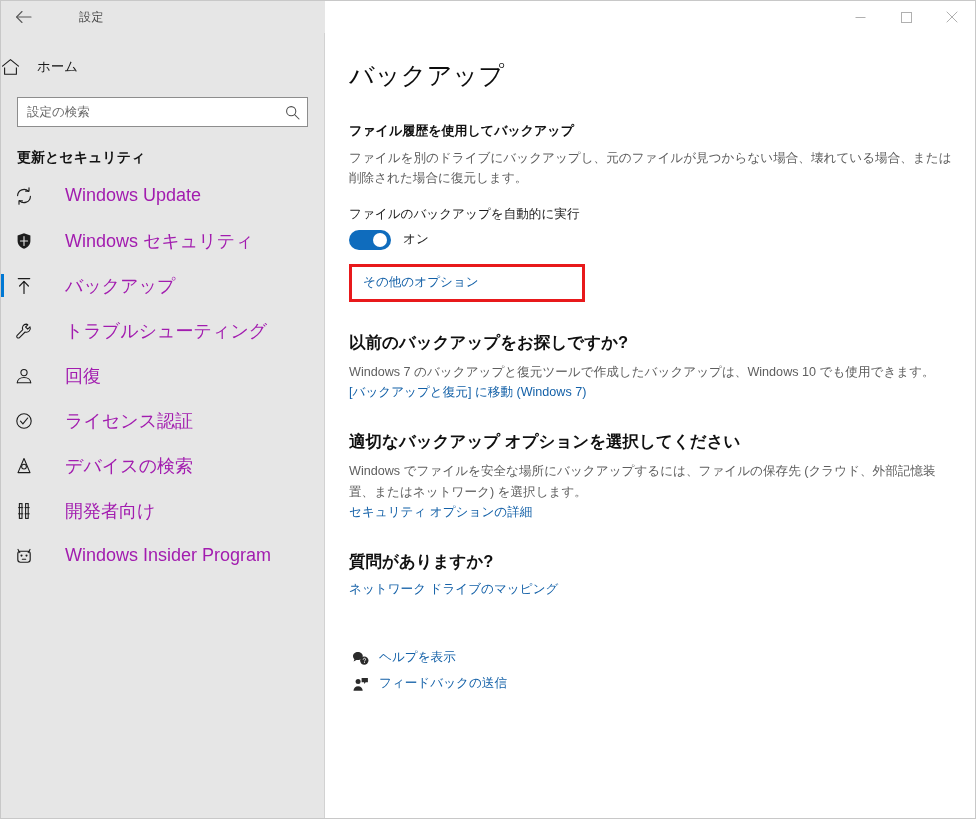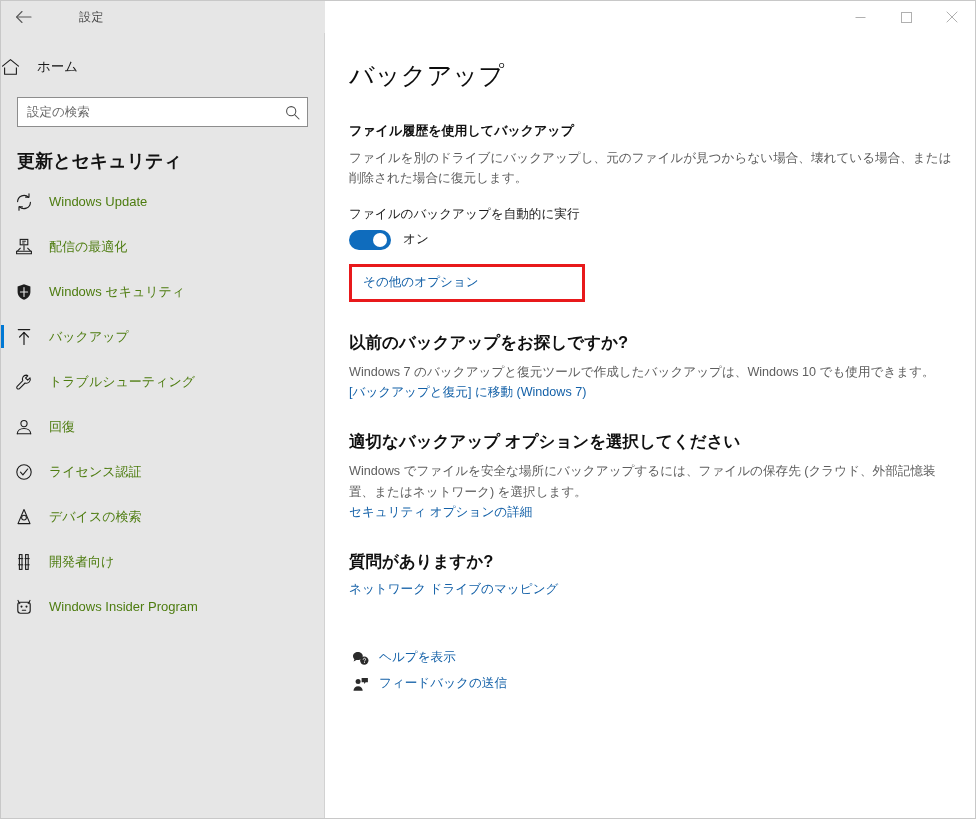--- a/index.html
+++ b/index.html
@@ -139,21 +139,21 @@
     top: 0;
     height: 30px;
     display: flex;
     align-items: center;
     color: #4c4c4c;
     pointer-events: none;
   }
 
   .section-label {
     margin: 22px 0 6px 16px;
-    font-size: 18px;
+    font-size: 14px;
     font-weight: 700;
     color: #121212;
   }
 
   .nav-list { margin-top: 2px; }
 
   .nav-item {
     position: relative;
     display: flex;
     align-items: center;
@@ -164,23 +164,23 @@
   }
   .nav-item .ico {
     width: 28px;
     display: flex;
     align-items: center;
     justify-content: flex-start;
     color: #1d1d1d;
     flex: 0 0 28px;
   }
   .nav-item .lbl {
-    font-size: 13px;
-    color: #4d7c0f;
-    margin-left: 6px;
+    font-size: 18px;
+    color: #a21caf;
+    margin-left: 22px;
     white-space: nowrap;
   }
   .nav-item.selected::before {
     content: "";
     position: absolute;
     left: 0;
     top: 11px;
     bottom: 11px;
     width: 3px;
     background: #0078d4;
@@ -379,32 +379,20 @@
             <svg width="18" height="18" viewBox="0 0 18 18" fill="none" aria-hidden="true">
               <path d="M2.6 8.6a6.4 6.4 0 0 1 11-4.2" stroke="#1d1d1d" stroke-width="1.15" fill="none" stroke-linecap="round"></path>
               <path d="M15.4 9.4a6.4 6.4 0 0 1-11 4.2" stroke="#1d1d1d" stroke-width="1.15" fill="none" stroke-linecap="round"></path>
               <path d="M10.6 4.1h3.4V0.8" stroke="#1d1d1d" stroke-width="1.15" fill="none" stroke-linecap="round" stroke-linejoin="round"></path>
               <path d="M7.4 13.9H4v3.3" stroke="#1d1d1d" stroke-width="1.15" fill="none" stroke-linecap="round" stroke-linejoin="round"></path>
             </svg>
           </span>
           <span class="lbl">Windows Update</span>
         </div>
 
-        <div class="nav-item">
-          <span class="ico">
-            <svg width="18" height="18" viewBox="0 0 18 18" fill="none" aria-hidden="true">
-              <rect x="5.2" y="1.4" width="7.6" height="5.4" stroke="#1d1d1d" stroke-width="1.1" fill="none"></rect>
-              <path d="M7.2 3.2h3.6M7.2 5h2.4" stroke="#1d1d1d" stroke-width="1"></path>
-              <path d="M1.6 13.2h14.8v2.6H1.6z" stroke="#1d1d1d" stroke-width="1.1" fill="none"></path>
-              <path d="M9 7.2v5.4" stroke="#1d1d1d" stroke-width="1.1"></path>
-              <path d="M2.4 13.1l3.2-3.3M15.6 13.1l-3.2-3.3" stroke="#1d1d1d" stroke-width="1.05"></path>
-            </svg>
-          </span>
-          <span class="lbl">配信の最適化</span>
-        </div>
 
         <div class="nav-item">
           <span class="ico">
             <svg width="18" height="18" viewBox="0 0 18 18" aria-hidden="true">
               <path d="M9 1.2L2.6 3.6v5.1c0 4 2.7 6.8 6.4 8.1 3.7-1.3 6.4-4.1 6.4-8.1V3.6L9 1.2z" fill="#1d1d1d"></path>
               <path d="M9 4.6v8.8M5.4 9h7.2" stroke="#e6e6e6" stroke-width="1.1" stroke-linecap="round"></path>
             </svg>
           </span>
           <span class="lbl">Windows セキュリティ</span>
         </div>

